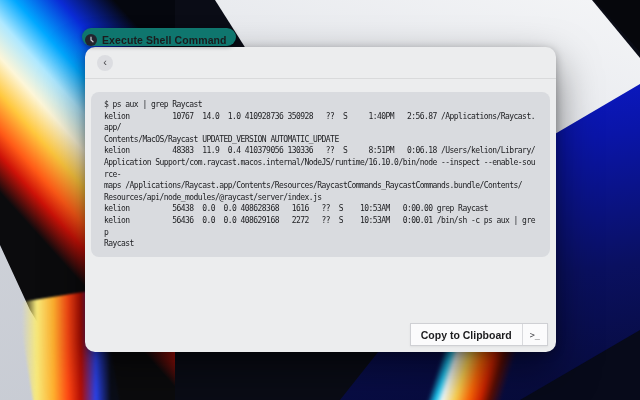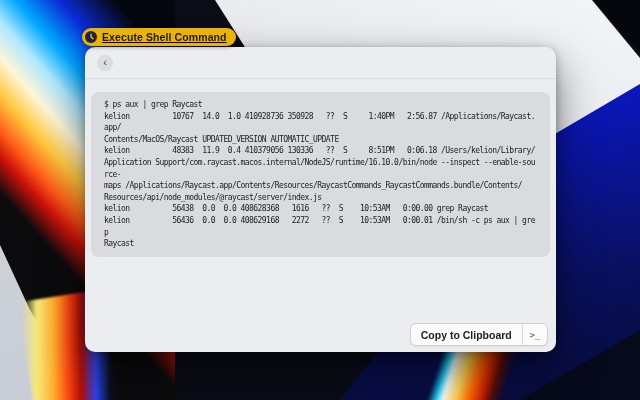--- a/index.html
+++ b/index.html
@@ -56,26 +56,25 @@
     left:438px;top:308px;width:78px;height:120px;
     transform:rotate(18deg);
     background:linear-gradient(90deg,
       rgba(0,0,0,0) 2%, #17c8f5 12%, #f3fdff 20%, #ffd24f 36%,
       #ff6a08 52%, #d42500 66%, #5a0d03 78%, rgba(0,0,0,0) 92%);
     filter:blur(1.5px);
   }
   
   .toast{
     position:absolute;left:82px;top:28px;height:18px;
-    display:flex;align-items:center;gap:5px;
-    background:#eab308;border-radius:10px;
+    display:flex;align-items:flex-end;gap:5px;
+    background:#0f766e;border-radius:10px;
     padding:0 9px 0 3px;
     box-shadow:0 1px 4px rgba(0,0,0,.35);
     z-index:5;
-    text-decoration:underline;
   }
   .toast .t-icon{width:12px;height:12px;display:block;flex:0 0 auto;}
   .toast .t-label{font-size:10.5px;font-weight:700;color:#1b1b1d;white-space:nowrap;letter-spacing:.1px;}
   
   .win{
     position:absolute;left:85px;top:47px;width:471px;height:305px;
     background:#ecedee;border-radius:10px;
     box-shadow:0 18px 42px rgba(0,0,0,.5), 0 2px 10px rgba(0,0,0,.28);
     z-index:4;
   }
@@ -98,21 +97,21 @@
   .code-block pre{
     margin:0;
     font-family:"DejaVu Sans Mono", monospace;
     font-size:8px;line-height:11.6px;letter-spacing:-0.55px;
     color:#202124;
     white-space:pre-wrap;word-break:break-all;
   }
   .footer{
     position:absolute;right:8px;bottom:6px;height:21px;
     display:flex;align-items:stretch;
-    background:#fbfbfc;border:1px solid #cfd0d4;border-radius:6px;
+    background:#fbfbfc;border:1px solid #cfd0d4;border-radius:0;
     overflow:hidden;cursor:pointer;
     box-shadow:0 1px 2px rgba(0,0,0,.06);
   }
   .footer .f-label{
     display:flex;align-items:center;padding:0 10px;
     font-size:10.5px;font-weight:700;color:#1c1c1e;white-space:nowrap;
   }
   .footer .f-div{width:1px;background:#d9dadd;}
   .footer .f-key{
     display:flex;align-items:center;justify-content:center;padding:0 7px;

